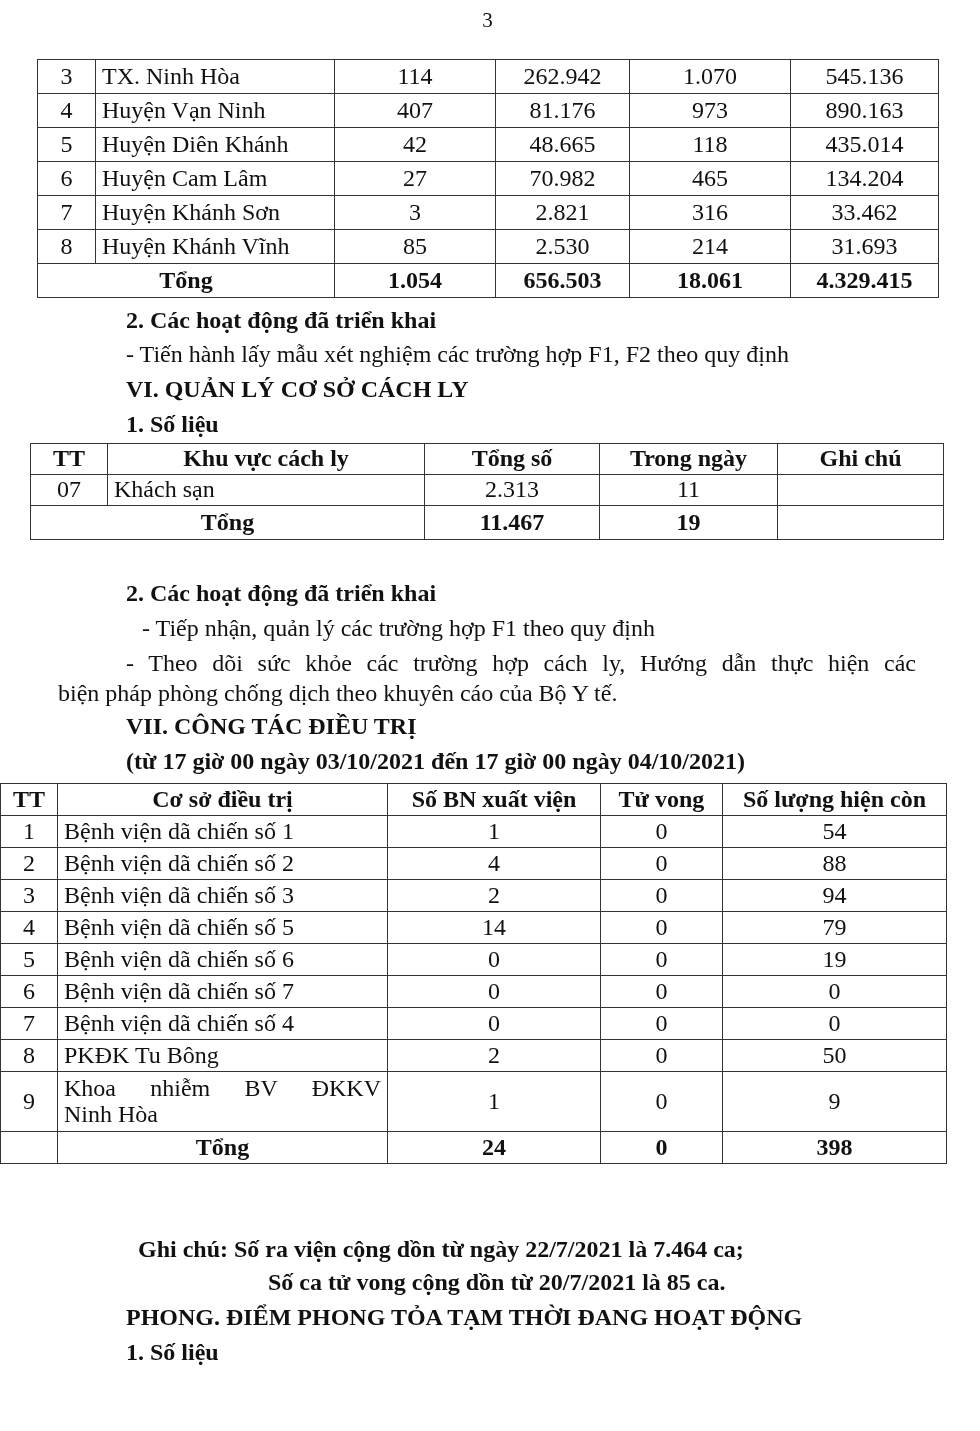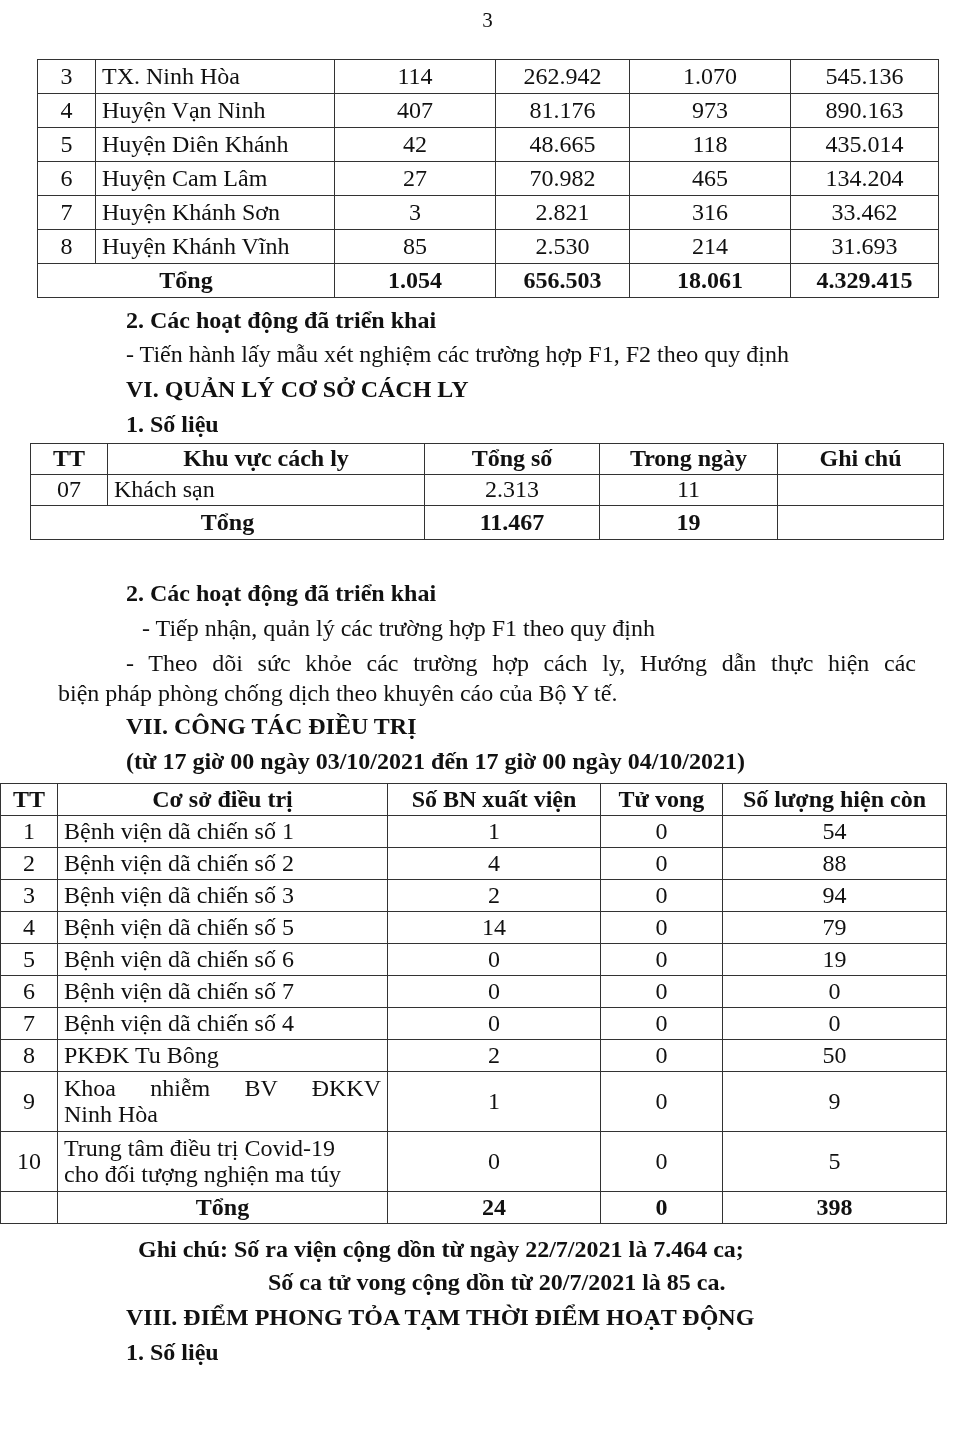--- a/index.html
+++ b/index.html
@@ -215,36 +215,26 @@
     <tr style="height:60px">
       <td class="c">9</td>
       <td class="l">
         <div class="justify">Khoa nhiễm BV ĐKKV</div>
         <div>Ninh Hòa</div>
       </td>
       <td class="c">1</td>
       <td class="c">0</td>
       <td class="c">9</td>
     </tr>
-    <tr style="height:60px">
-      <td class="c">10</td>
-      <td class="l">
-        <div>Trung tâm điều trị Covid-19</div>
-        <div>cho đối tượng nghiện ma túy</div>
-      </td>
-      <td class="c">0</td>
-      <td class="c">0</td>
-      <td class="c">5</td>
-    </tr>
     <tr style="height:32px">
       <td class="c"></td>
       <td class="c b">Tổng</td>
       <td class="c b">24</td>
       <td class="c b">0</td>
       <td class="c b">398</td>
     </tr>
   </tbody>
 </table>
 
 <div class="abs txt bold ital" style="left:138px; top:1237px;">Ghi chú: Số ra viện cộng dồn từ ngày 22/7/2021 là 7.464 ca;</div>
 <div class="abs txt bold ital" style="left:268px; top:1270px;">Số ca tử vong cộng dồn từ 20/7/2021 là 85 ca.</div>
-<div class="abs txt bold" style="left:126px; top:1305px;">VIII. ĐIỂM PHONG TỎA TẠM THỜI ĐIỂM HOẠT ĐỘNG</div>
+<div class="abs txt bold" style="left:126px; top:1305px;">PHONG. ĐIỂM PHONG TỎA TẠM THỜI ĐANG HOẠT ĐỘNG</div>
 <div class="abs txt bold" style="left:126px; top:1340px;">1.  Số liệu</div>
 
 </body></html>

